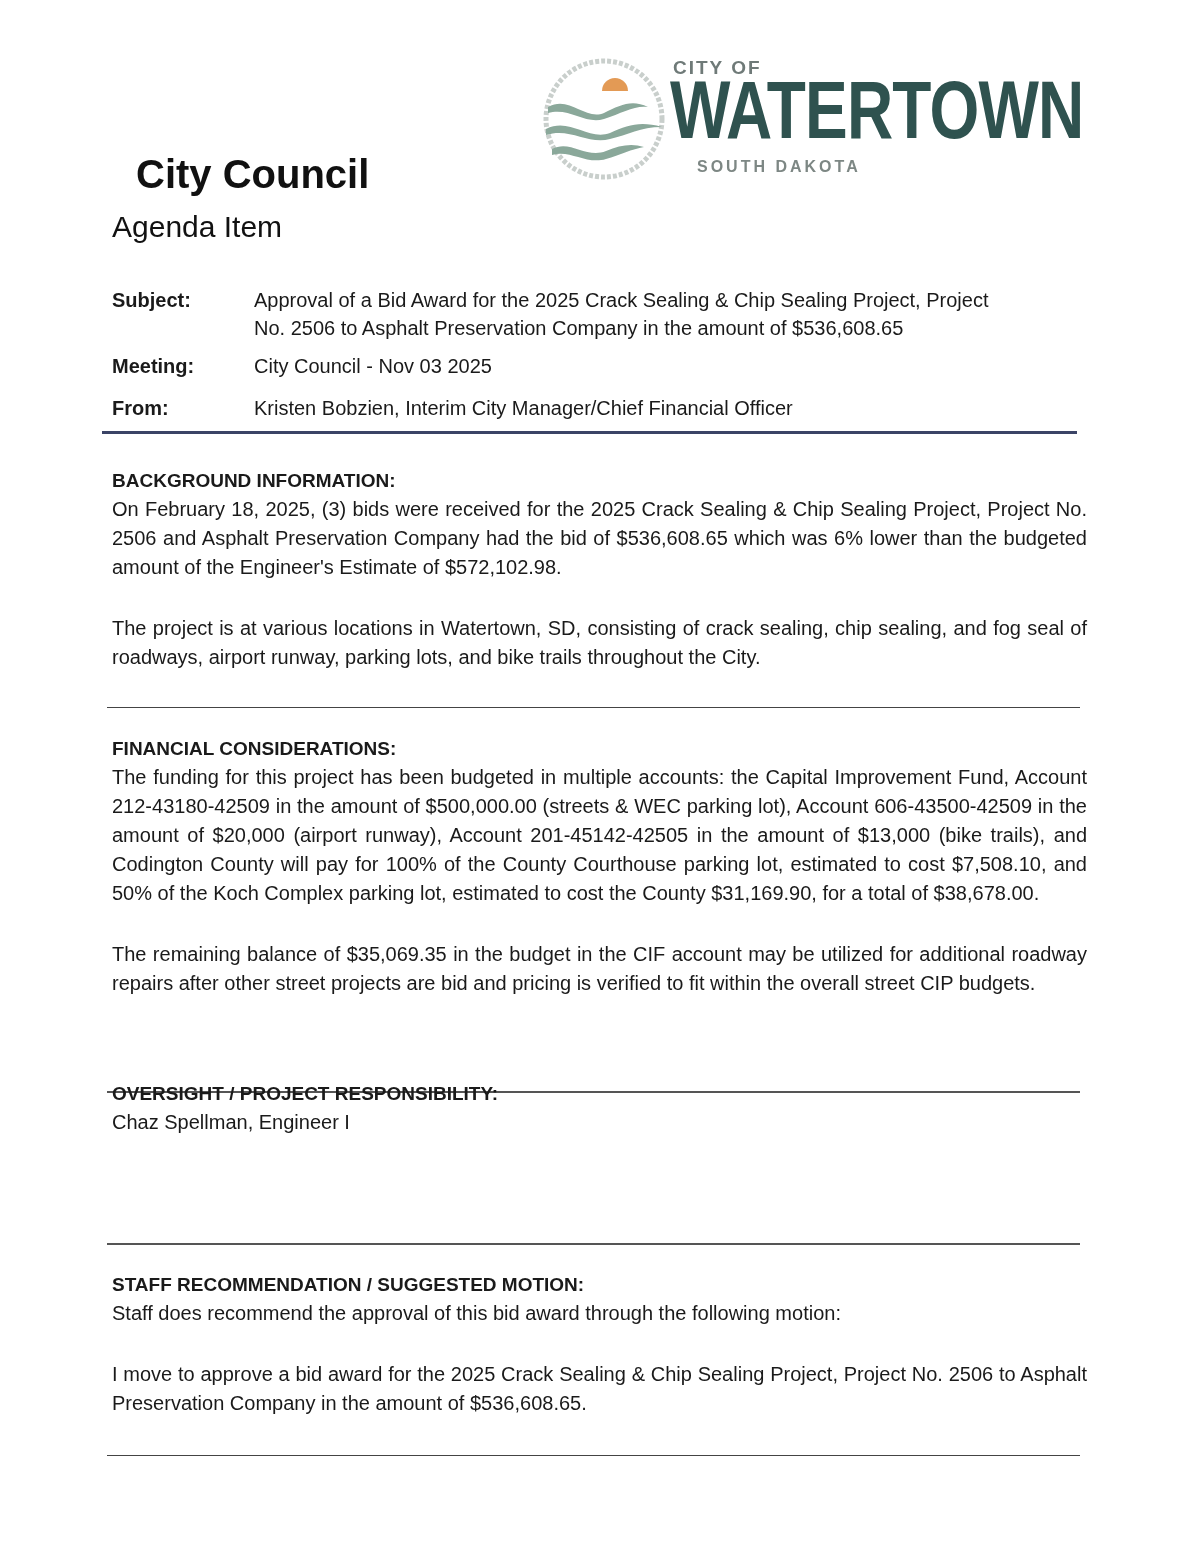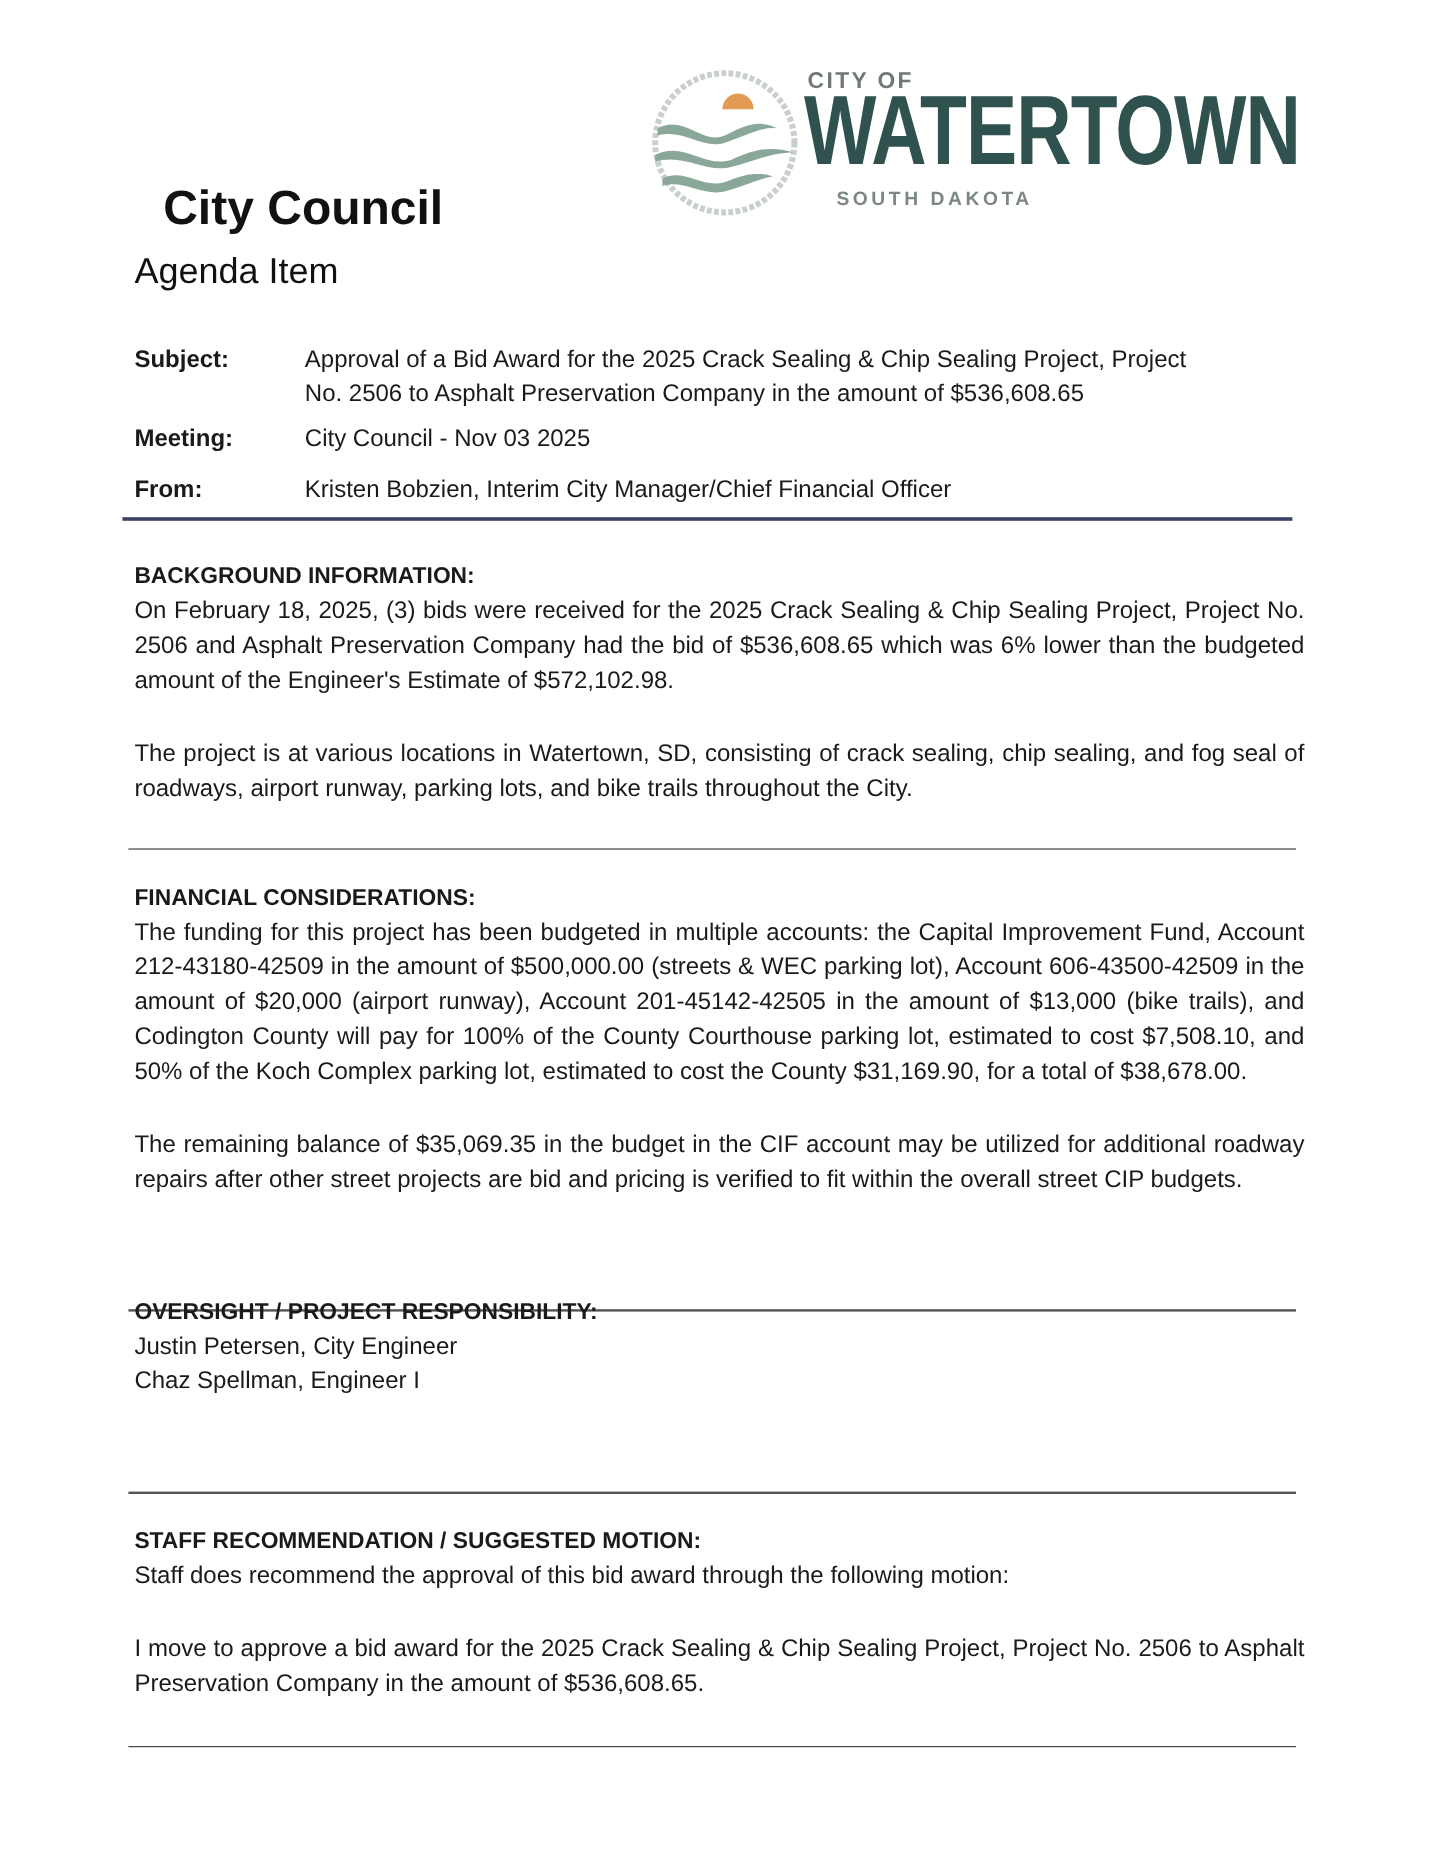--- a/index.html
+++ b/index.html
@@ -83,21 +83,20 @@
 <div class="section" style="top:735px;">
   <h2>FINANCIAL CONSIDERATIONS:</h2>
   <p>The funding for this project has been budgeted in multiple accounts: the Capital Improvement Fund, Account 212-43180-42509 in the amount of $500,000.00 (streets &amp; WEC parking lot), Account 606-43500-42509 in the amount of $20,000 (airport runway), Account 201-45142-42505 in the amount of $13,000 (bike trails), and Codington County will pay for 100% of the County Courthouse parking lot, estimated to cost $7,508.10, and 50% of the Koch Complex parking lot, estimated to cost the County $31,169.90, for a total of $38,678.00.</p>
   <div class="gap"></div>
   <p>The remaining balance of $35,069.35 in the budget in the CIF account may be utilized for additional roadway repairs after other street projects are bid and pricing is verified to fit within the overall street CIP budgets.</p>
 </div>
 <div class="rule" style="top:1091px;"></div>
 
 <div class="section" style="top:1080px;">
   <h2>OVERSIGHT / PROJECT RESPONSIBILITY:</h2>
-  <p>Justin Petersen, City Engineer</p>
   <p>Chaz Spellman, Engineer I</p>
 </div>
 <div class="rule" style="top:1243px;"></div>
 
 <div class="section" style="top:1271px;">
   <h2>STAFF RECOMMENDATION / SUGGESTED MOTION:</h2>
   <p>Staff does recommend the approval of this bid award through the following motion:</p>
   <div class="gap"></div>
   <p>I move to approve a bid award for the 2025 Crack Sealing &amp; Chip Sealing Project, Project No. 2506 to Asphalt Preservation Company in the amount of $536,608.65.</p>
 </div>

